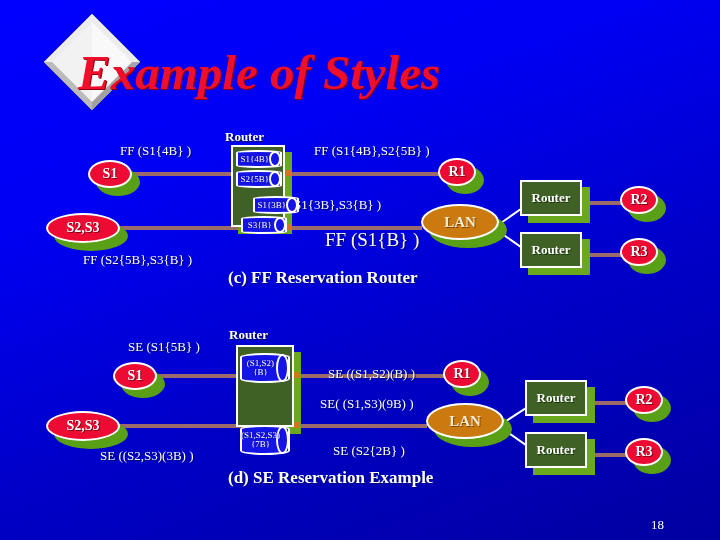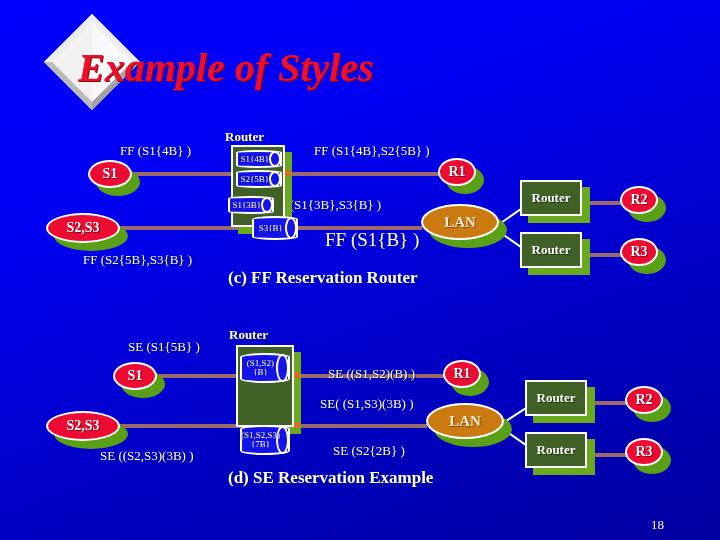--- a/index.html
+++ b/index.html
@@ -15,21 +15,21 @@
   }
 
   
   .diamond-bullet{
     position:absolute;left:42px;top:12px;width:100px;height:100px;
   }
   .diamond-bullet svg{display:block;}
   .slide-title{
     position:absolute;left:78px;top:44px;
     font-family:"Liberation Serif", serif;
-    font-size:40px;font-style:italic;font-weight:bold;
+    font-size:49px;font-style:italic;font-weight:bold;
     color:#ef0f2a;
     letter-spacing:0px;
     white-space:nowrap;
     text-shadow:1px 1px 0 #8b0010;
   }
 
   .node-ell{
     position:absolute;
     border-radius:50%;
     background:#ee0b33;
@@ -190,28 +190,28 @@
           <span>S1{4B}</span>
         </div>
     </div>
     <div class="cyl" style="left:236px;top:170px;width:46px;height:18px;">
       <div class="cyl-body"></div>
         <div class="cyl-cap"></div>
       <div class="cyl-label" style="font-size:9px;">
           <span>S2{5B}</span>
         </div>
     </div>
-    <div class="cyl" style="left:228px;top:196px;width:46px;height:18px;">
+    <div class="cyl" style="left:253px;top:196px;width:46px;height:18px;">
       <div class="cyl-body"></div>
         <div class="cyl-cap"></div>
       <div class="cyl-label" style="font-size:9px;">
           <span>S1{3B}</span>
         </div>
     </div>
-    <div class="cyl" style="left:252px;top:216px;width:46px;height:24px;">
+    <div class="cyl" style="left:241px;top:216px;width:46px;height:18px;">
       <div class="cyl-body"></div>
         <div class="cyl-cap"></div>
       <div class="cyl-label" style="font-size:9px;">
           <span>S3{B}</span>
         </div>
     </div>
 
     <div class="link-dot" style="left:285px;top:170px;"></div>
     <div class="link-dot" style="left:285px;top:224px;"></div>
 
@@ -338,21 +338,21 @@
     </div>
 
     <div class="ell-shadow" style="left:633px;top:446px;width:38px;height:28px;"></div>
     <div class="node-ell" style="left:625px;top:438px;width:38px;height:28px;font-size:14px;">
       <span>R3</span>
     </div>
 
     <div class="lbl" style="left:128px;top:339px;font-size:13px;">SE (S1{5B} )</div>
     <div class="lbl" style="left:100px;top:448px;font-size:13px;">SE ((S2,S3)(3B) )</div>
     <div class="lbl" style="left:328px;top:366px;font-size:13px;">SE ((S1,S2)(B) )</div>
-    <div class="lbl" style="left:320px;top:396px;font-size:13px;z-index:4;">SE( (S1,S3)(3B) )</div>
+    <div class="lbl" style="left:320px;top:396px;font-size:13px;z-index:4;">SE( (S1,S3)(9B) )</div>
     <div class="lbl" style="left:333px;top:443px;font-size:13px;">SE (S2{2B} )</div>
 
     <div class="caption" style="left:228px;top:468px;">(d) SE Reservation Example</div>
   </div>
 
   <div class="footer-num">18</div>
 
 </div>
 
 </body></html>

